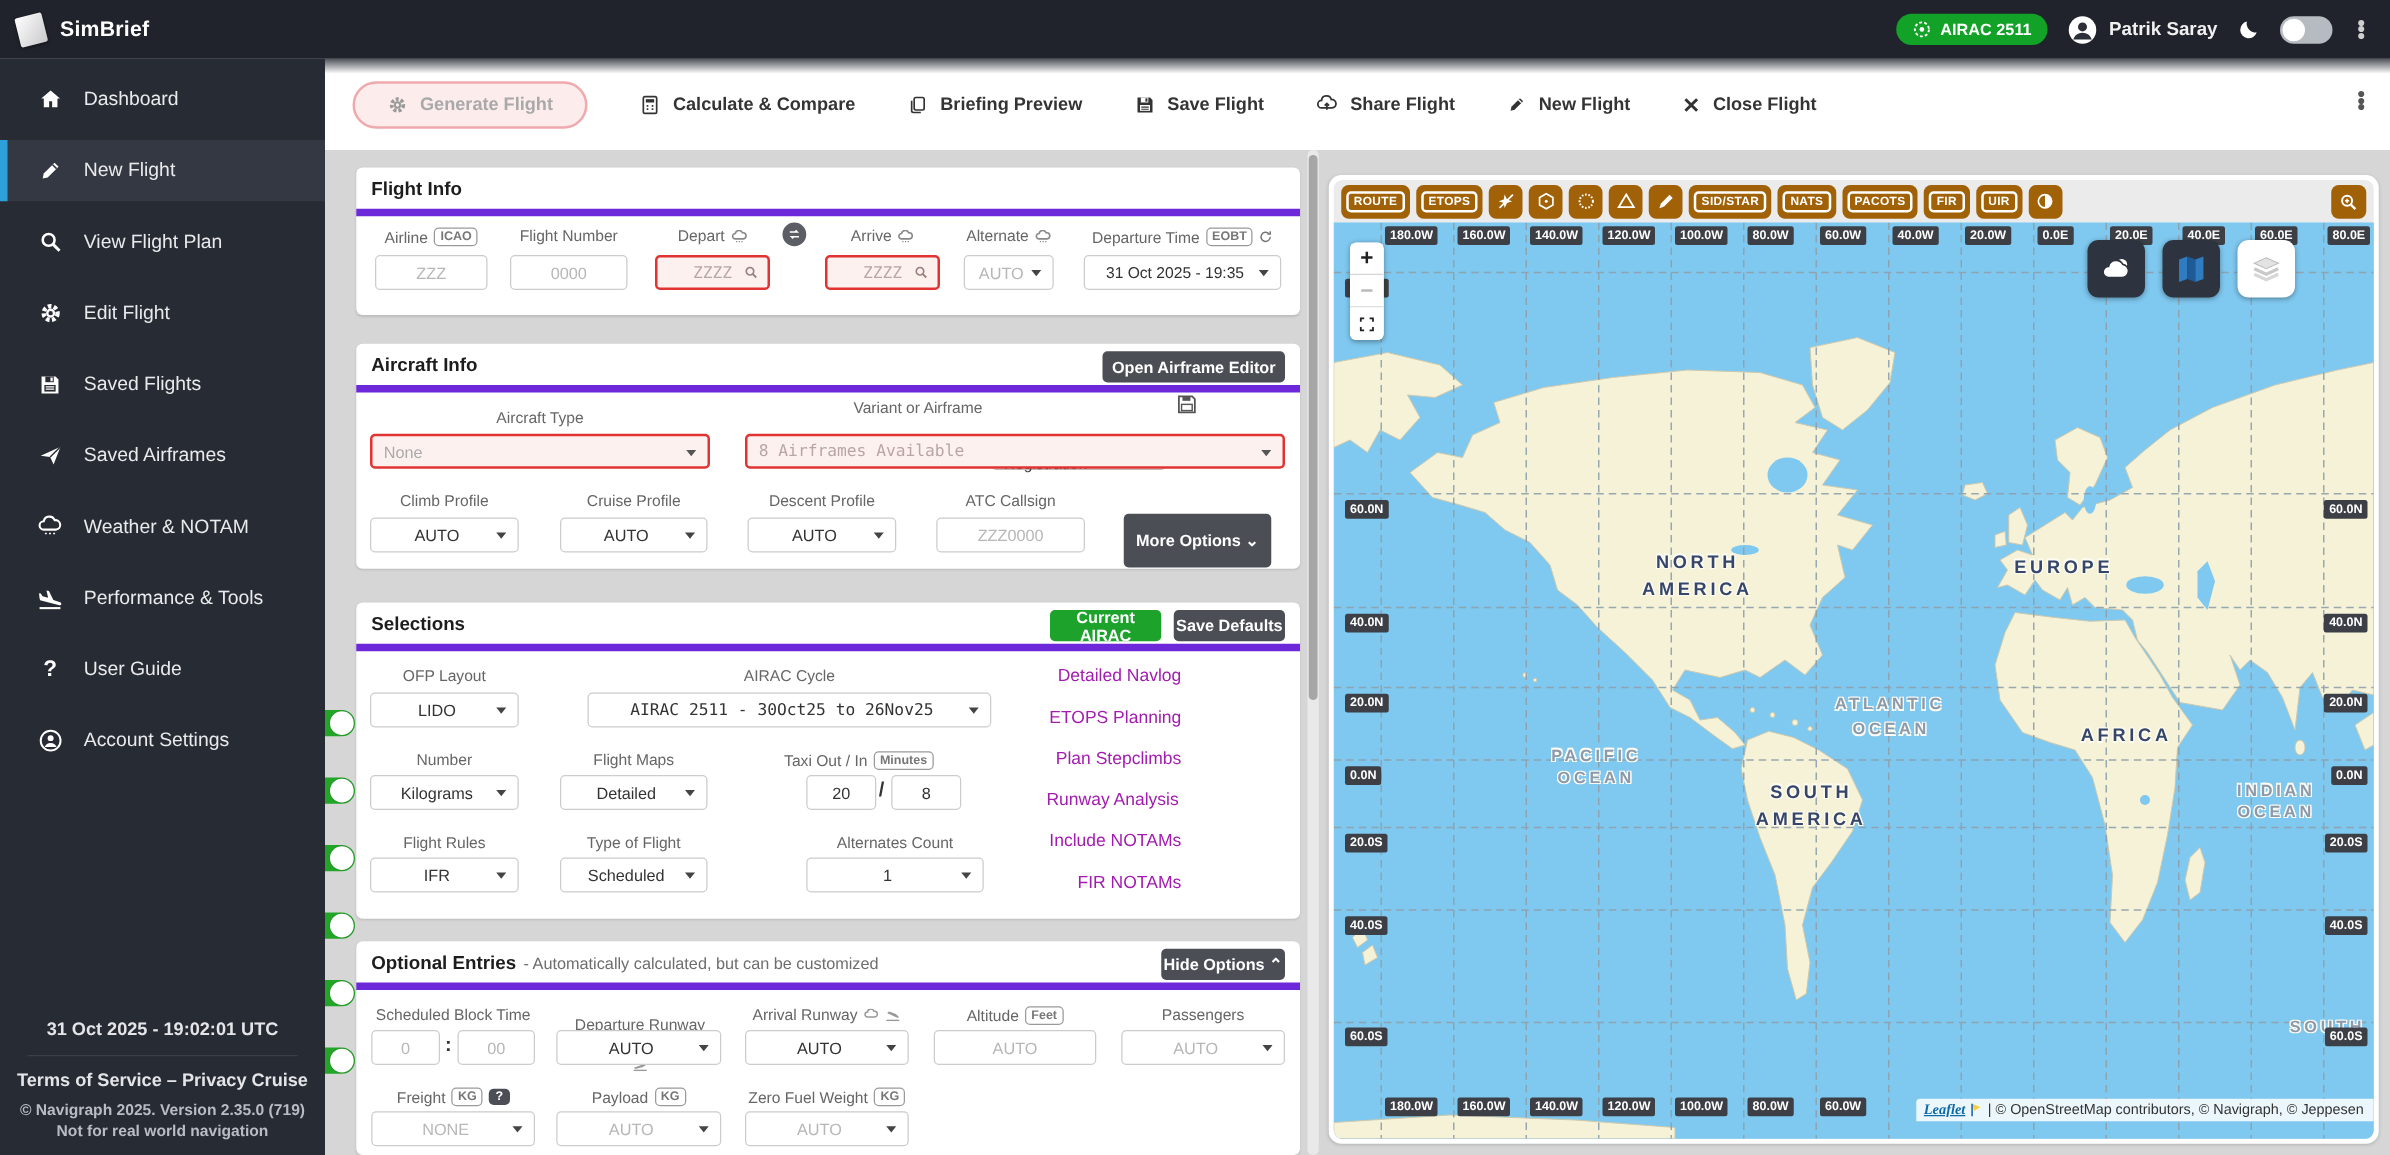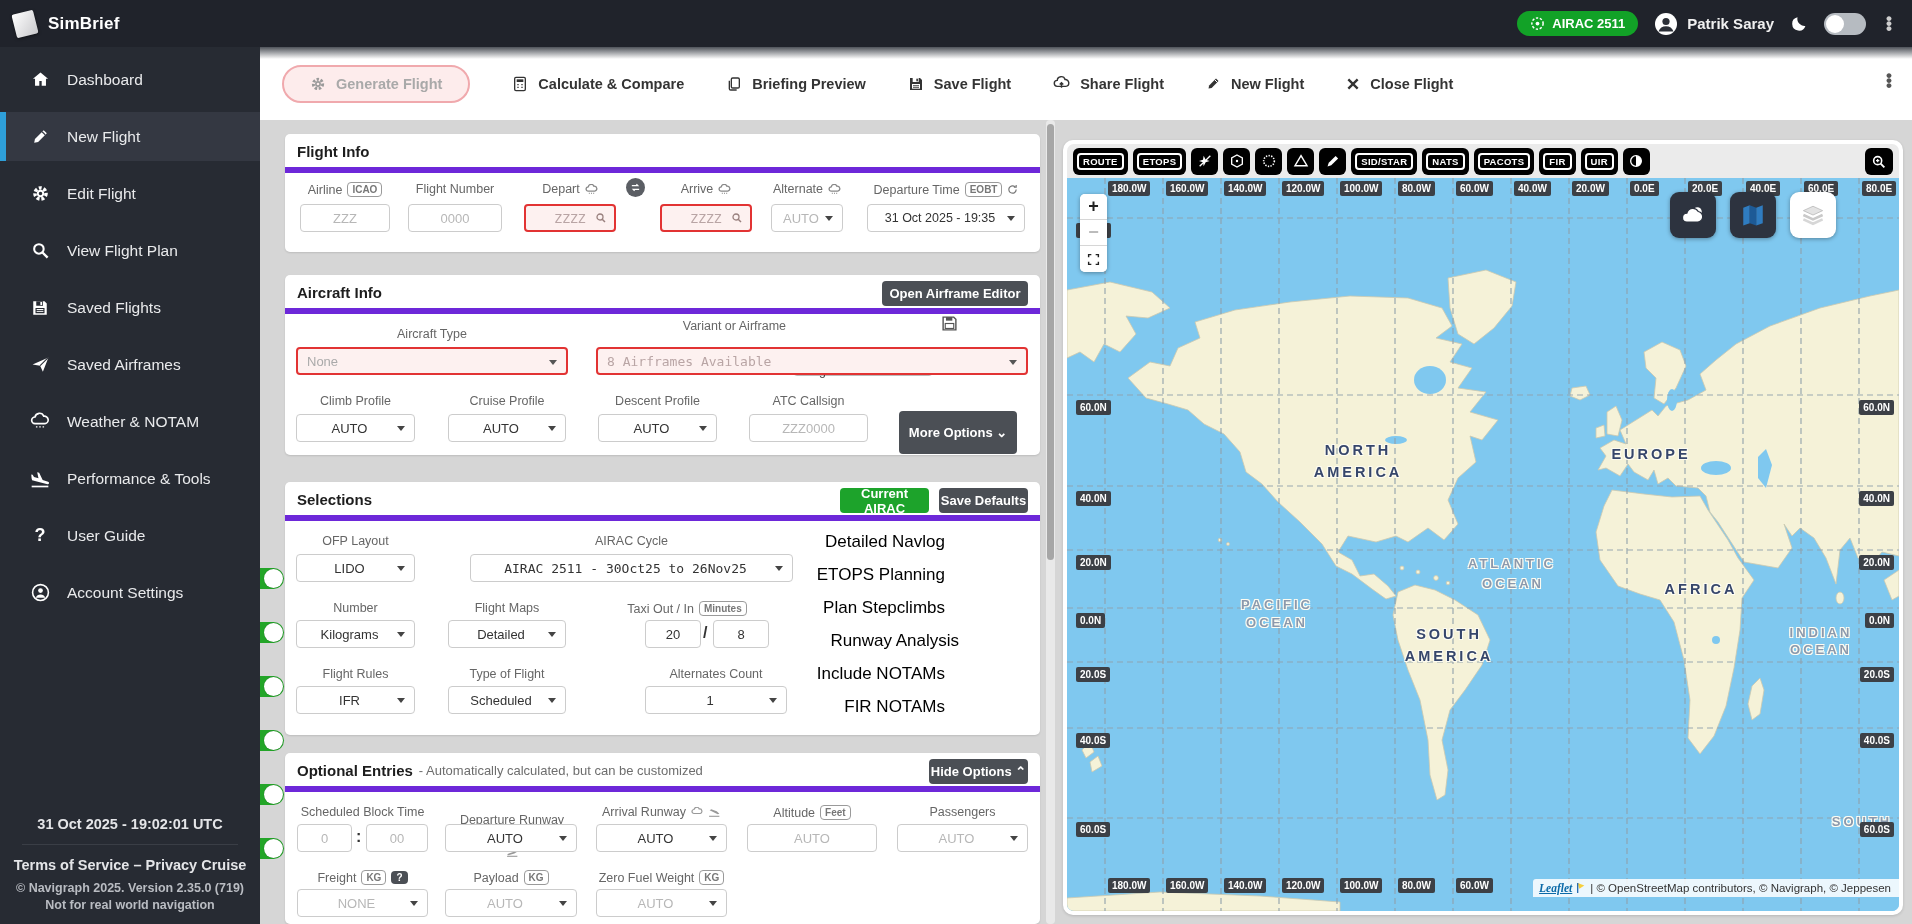--- a/index.html
+++ b/index.html
@@ -51,32 +51,32 @@
   .sel::after { content:""; position:absolute; right:9px; top:11px; border-left:4px solid transparent; border-right:4px solid transparent; border-top:5px solid #444; }
   .sel { cursor:pointer; }
   .sel.red::after { border-top-color:#555; }
   .dark-btn { background:#4b4f55; color:#fff; border:none; border-radius:4px; font-size:13px; font-weight:700; cursor:pointer; display:flex; align-items:center; justify-content:center; gap:7px; }
   .green-btn { background:#1da32b; color:#fff; border:none; border-radius:4px; font-size:13px; font-weight:700; cursor:pointer; display:flex; align-items:center; justify-content:center; }
   .abs { position:absolute; }
   .mini-sel { border:1px solid #bbb; border-radius:4px; height:24px; font-size:12.5px; color:#444; display:flex; align-items:center; padding:0 22px 0 9px; position:relative; cursor:pointer; }
   .mini-sel::after { content:""; position:absolute; right:8px; top:9px; border-left:4px solid transparent; border-right:4px solid transparent; border-top:5px solid #444; }
   .switch { width:37px; height:21px; border-radius:11px; background:#23a528; position:relative; cursor:pointer; }
   .switch .knob { position:absolute; right:1px; top:1px; width:19px; height:19px; background:#fff; border-radius:50%; box-shadow:0 0 1px rgba(0,0,0,.4); }
-  .tgl-label { font-size:17px; color:#000000; position:absolute; white-space:nowrap; text-align:right; }
+  .tgl-label { font-size:14px; color:#a21caf; position:absolute; white-space:nowrap; text-align:right; }
   .mono { font-family:"DejaVu Sans Mono", monospace; }
   .help-badge { background:#4b4f55; color:#fff; border-radius:4px; font-size:10px; font-weight:700; padding:1px 5px; cursor:pointer; }
 
   
   .lscroll { position:absolute; left:1046px; top:120px; width:9px; height:804px; background:#e9e9e9; border-radius:4px; }
   .lscroll .thumb { position:absolute; left:1px; top:4px; width:7px; height:436px; background:#a6a6a6; border-radius:4px; cursor:pointer; }
 
   
   .map-card { position:absolute; left:1063px; top:140px; width:840px; height:775px; background:#fff; border-radius:10px; box-shadow:0 1px 3px rgba(0,0,0,.15); }
   .map-toolbar { position:absolute; left:4px; top:4px; width:832px; height:34px; background:#ebebeb; border-radius:7px 7px 0 0; display:flex; align-items:center; gap:5px; padding:0 6px; }
-  .mtb-btn { height:27px; background:#000000; border:none; border-radius:6px; display:flex; align-items:center; justify-content:center; padding:0 4px; cursor:pointer; }
+  .mtb-btn { height:27px; background:#a16207; border:none; border-radius:6px; display:flex; align-items:center; justify-content:center; padding:0 4px; cursor:pointer; }
   .mtb-badge { border:2px solid #fff; border-radius:4px; color:#fff; font-size:9.5px; font-weight:700; padding:1px 4px; letter-spacing:.3px; }
   .mtb-icon { width:27px; }
   .mtb-search { position:absolute; right:6px; top:4px; width:28px; height:27px; }
   .map-area { position:absolute; left:4px; top:38px; width:832px; height:733px; background:#7fc8ef; overflow:hidden; border-radius:0 0 7px 7px; }
   .chip { position:absolute; background:#3c4046; color:#fff; font-size:10px; font-weight:700; padding:2px 4px; border-radius:2px; white-space:nowrap; z-index:5; }
   .geo { position:absolute; transform:translate(-50%,-50%); font-weight:700; letter-spacing:3px; white-space:nowrap; z-index:3;
         text-shadow:-1px -1px 0 #fdfcf2,1px -1px 0 #fdfcf2,-1px 1px 0 #fdfcf2,1px 1px 0 #fdfcf2; }
   .geo.continent { color:#36466b; font-size:14.5px; }
   .geo.ocean { color:#8b99ad; font-size:13px; }
   .zoomctl { position:absolute; left:13px; top:16px; width:27px; background:#fff; border-radius:5px; box-shadow:0 1px 4px rgba(0,0,0,.35); z-index:10; overflow:hidden; }
@@ -139,34 +139,34 @@
           <svg width="19" height="19" viewBox="0 0 24 24">
             <path d="M4 20l1-5L16 4l4 4L9 19l-5 1z" fill="#fff"></path>
             <path d="M14 6l4 4" stroke="#343842" stroke-width="1.6"></path>
           </svg>
         </span>
       <span>New Flight</span>
     </div>
     <div class="nav-item">
       <span class="ni-icon">
           <svg width="19" height="19" viewBox="0 0 24 24">
+            <circle cx="10" cy="10" r="6" fill="none" stroke="#fff" stroke-width="2.6"></circle>
+            <path d="M14.5 14.5 21 21" stroke="#fff" stroke-width="3"></path>
+          </svg>
+        </span>
+      <span>View Flight Plan</span>
+    </div>
+    <div class="nav-item">
+      <span class="ni-icon">
+          <svg width="19" height="19" viewBox="0 0 24 24">
             <circle cx="12" cy="12" r="7" fill="none" stroke="#fff" stroke-width="4.4" stroke-dasharray="3.6 2.4"></circle>
             <circle cx="12" cy="12" r="3.4" fill="none" stroke="#fff" stroke-width="2.4"></circle>
           </svg>
         </span>
       <span>Edit Flight</span>
-    </div>
-    <div class="nav-item">
-      <span class="ni-icon">
-          <svg width="19" height="19" viewBox="0 0 24 24">
-            <circle cx="10" cy="10" r="6" fill="none" stroke="#fff" stroke-width="2.6"></circle>
-            <path d="M14.5 14.5 21 21" stroke="#fff" stroke-width="3"></path>
-          </svg>
-        </span>
-      <span>View Flight Plan</span>
     </div>
     <div class="nav-item">
       <span class="ni-icon">
           <svg width="18" height="18" viewBox="0 0 24 24">
             <path d="M3 3h15l3 3v15H3z" fill="#fff"></path>
             <rect x="7" y="3" width="9" height="6" fill="#272b33"></rect>
             <rect x="12.5" y="4" width="2.4" height="4" fill="#fff"></rect>
             <rect x="6" y="12" width="12" height="7" fill="#272b33"></rect>
             <path d="M7.5 14h9M7.5 16.5h9" stroke="#fff" stroke-width="1.3"></path>
           </svg>
@@ -417,21 +417,21 @@
         <div class="knob"></div>
       </div>
     <div class="tgl-label" style="right:95px;top:83px;">ETOPS Planning</div>
     <div class="switch abs" style="right:38px;top:80px;">
         <div class="knob"></div>
       </div>
     <div class="tgl-label" style="right:95px;top:116px;">Plan Stepclimbs</div>
     <div class="switch abs" style="right:38px;top:113px;">
         <div class="knob"></div>
       </div>
-    <div class="tgl-label" style="right:81px;top:149px;">Runway Analysis</div>
+    <div class="tgl-label" style="right:97px;top:149px;">Runway Analysis</div>
     <div class="switch abs" style="right:38px;top:146px;">
         <div class="knob"></div>
       </div>
     <div class="tgl-label" style="right:95px;top:182px;">Include NOTAMs</div>
     <div class="switch abs" style="right:38px;top:179px;">
         <div class="knob"></div>
       </div>
     <div class="tgl-label" style="right:95px;top:215px;">FIR NOTAMs</div>
     <div class="switch abs" style="right:38px;top:212px;">
         <div class="knob"></div>

